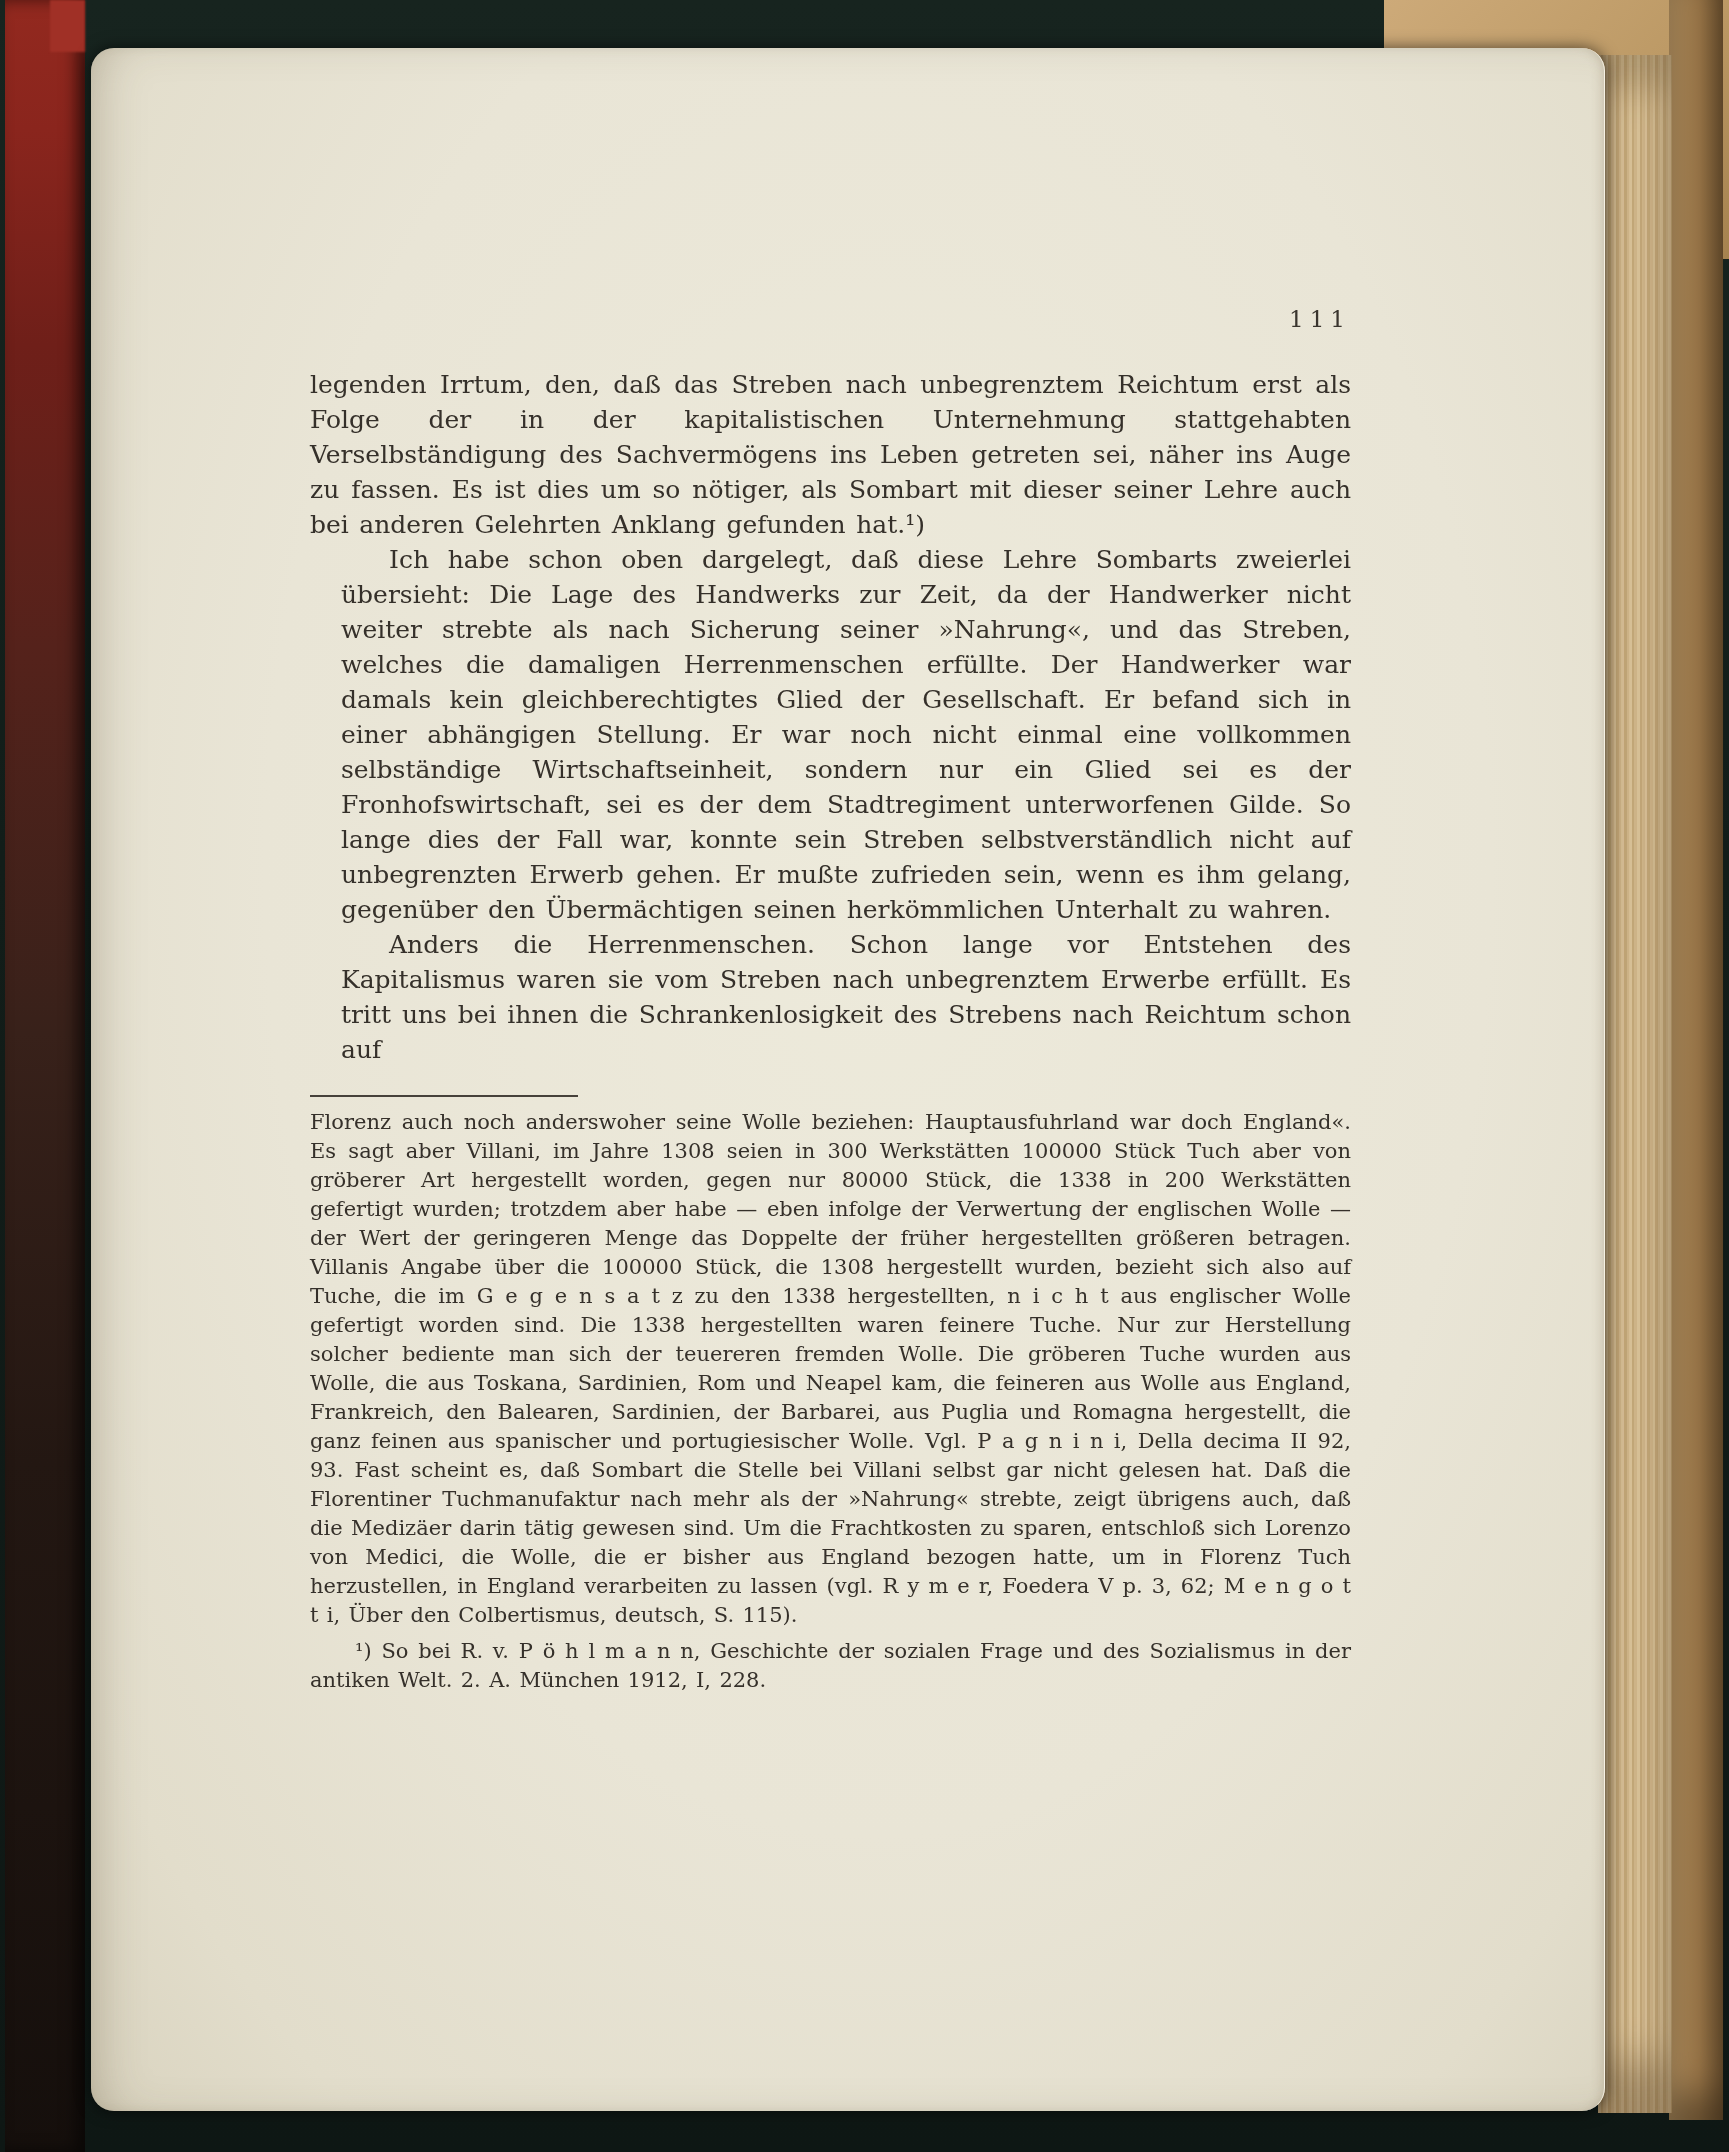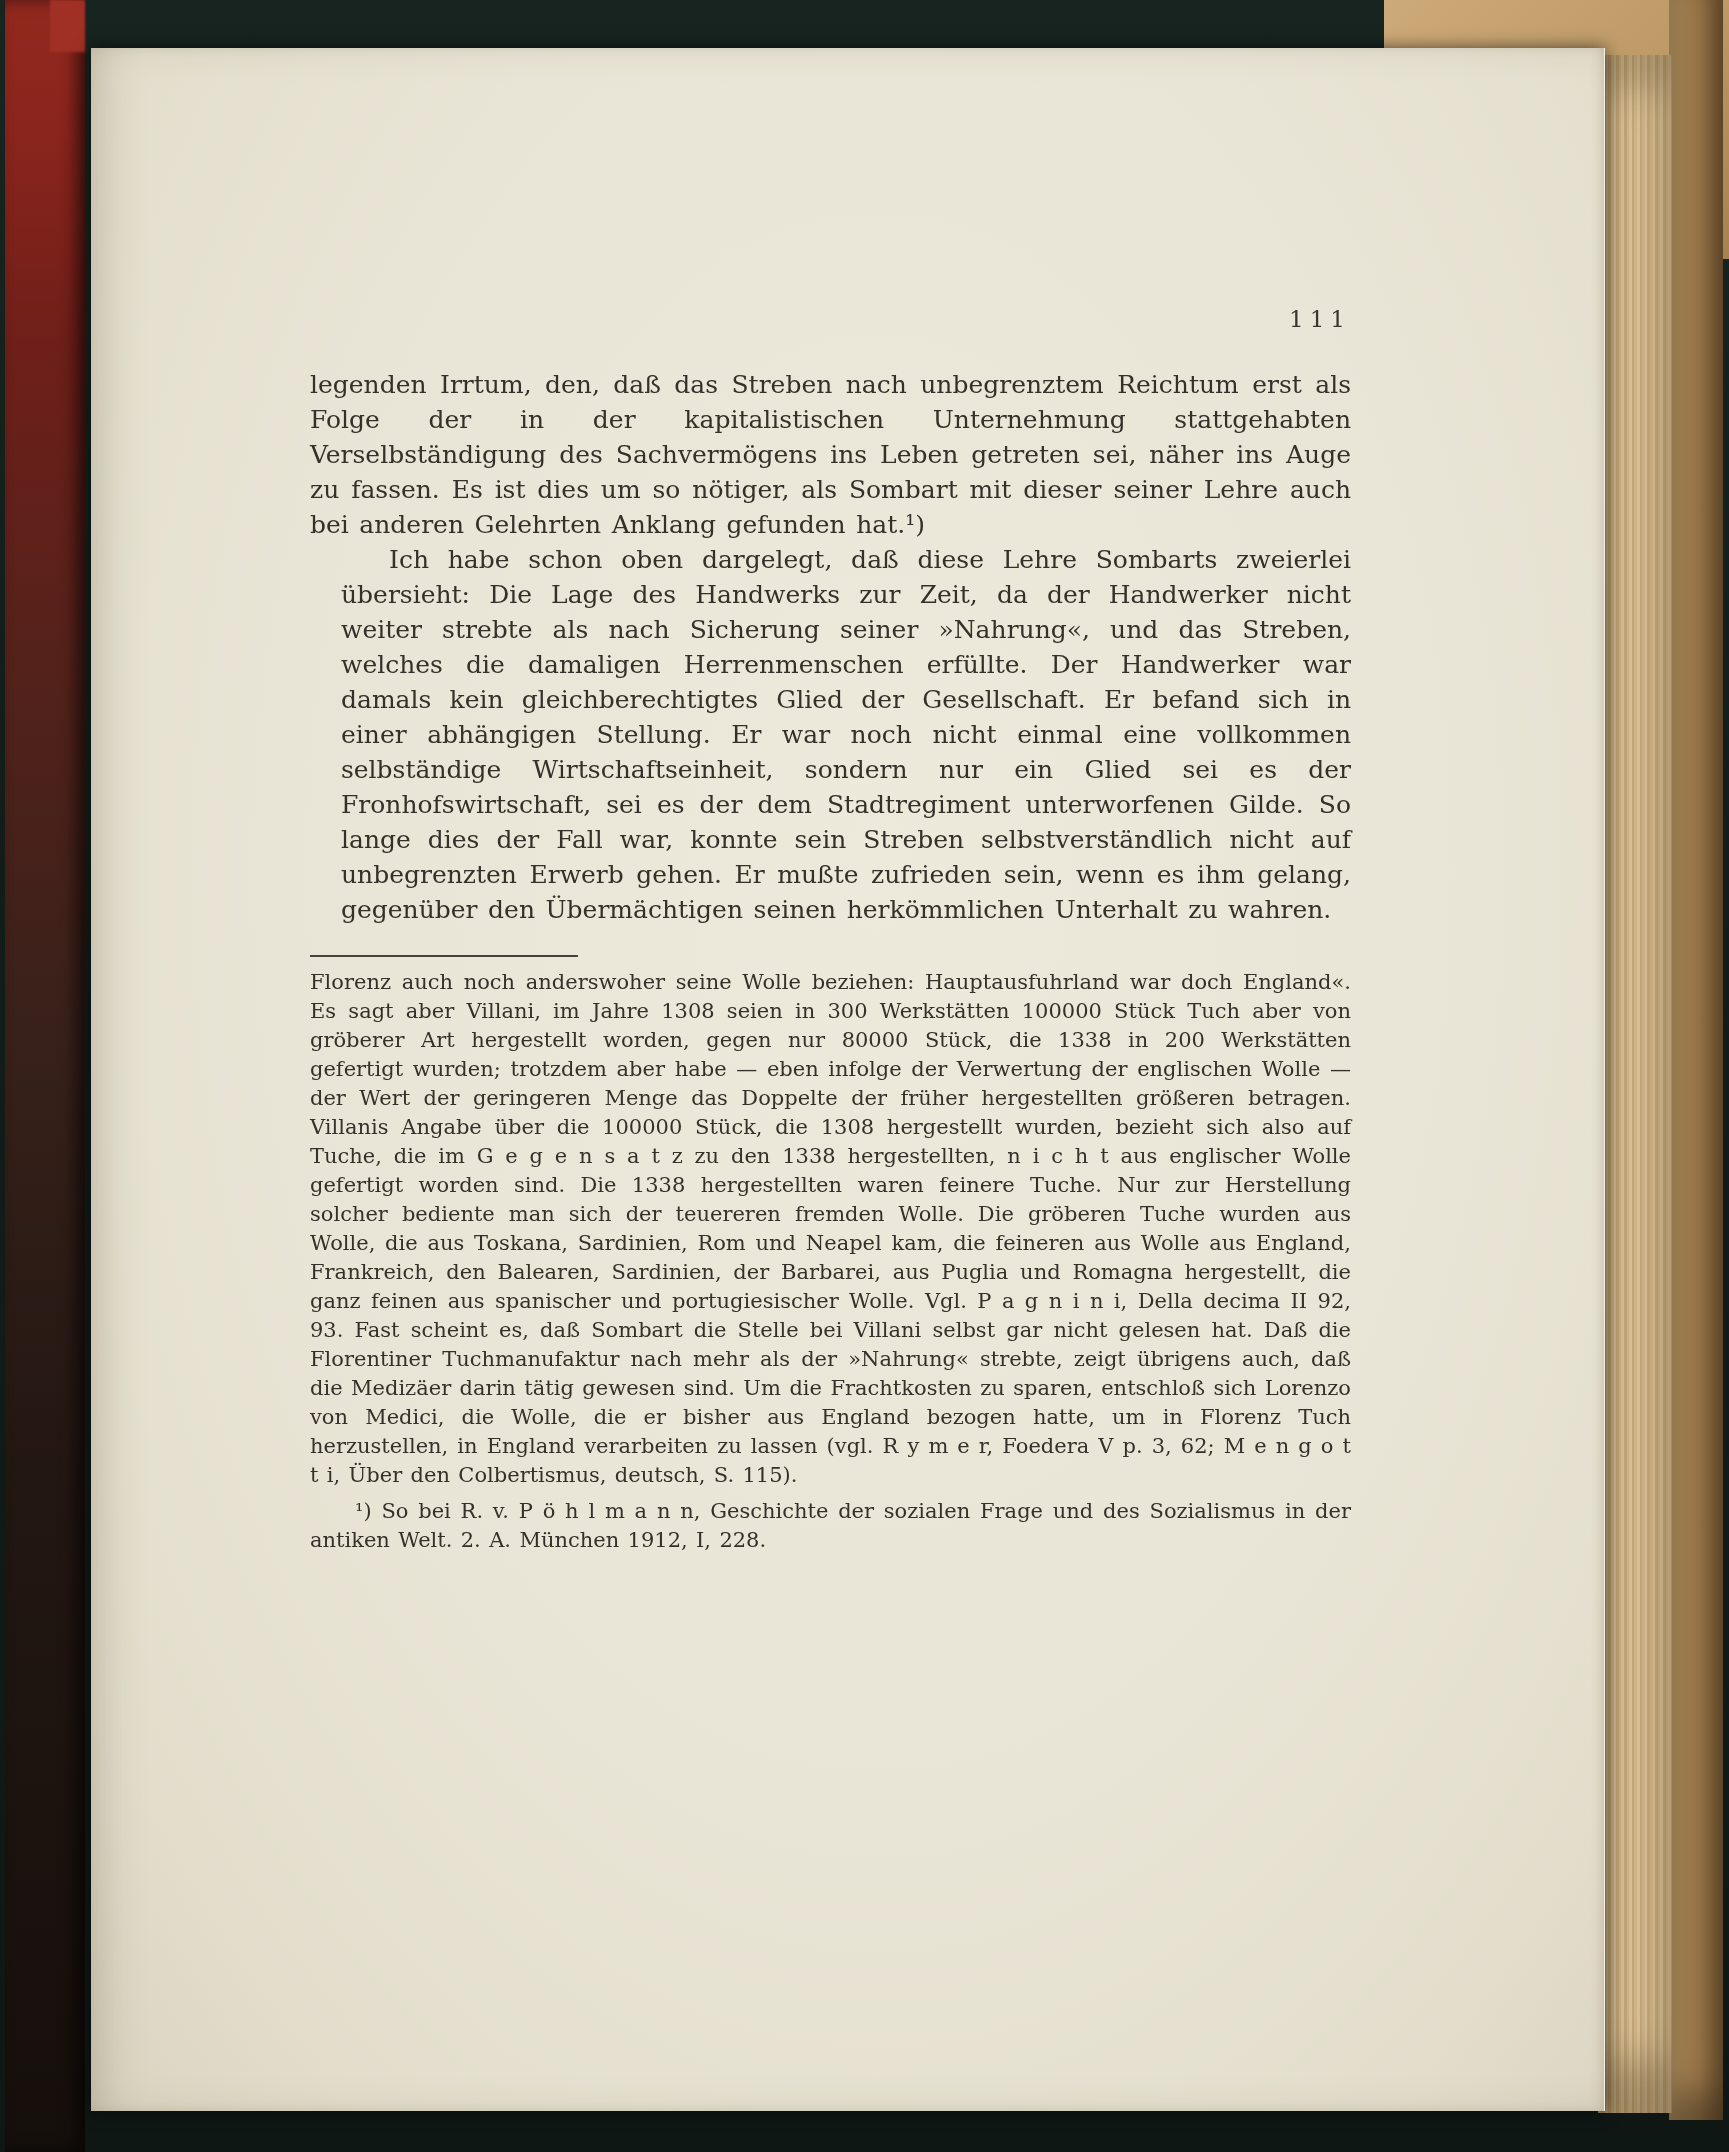--- a/index.html
+++ b/index.html
@@ -64,20 +64,21 @@
     position: absolute;
     left: 91px; top: 48px;
     width: 1513px; height: 2063px;
     background:
       radial-gradient(ellipse at 52% 40%, #edeadb 0%, #e9e5d6 55%, #e2ddcb 85%, #d9d3bf 100%);
     box-shadow:
       inset 24px 0 52px -24px rgba(90,75,50,0.35),
       inset -5.2px 0 10.4px -3.5px rgba(120,100,70,0.25),
       0 0 15.6px rgba(0,0,0,0.6);
     border-right: 1.7px solid #f5f1e4;
+    border-radius: 23px;
   }
 
   .text-col {
     position: absolute;
     left: 219px; top: 0;
     width: 1041px;
     color: #35302a;
   }
 
   .pagenum {
@@ -130,20 +131,21 @@
   <div class="page-edges"></div>
 
   <div class="page">
     <div class="text-col">
 
       <div class="pagenum">111</div>
 
       <div class="body-text">
         <p class="para">legenden Irrtum, den, daß das Streben nach unbegrenztem Reichtum erst als Folge der in der kapitalistischen Unternehmung stattgehabten Verselbständigung des Sachvermögens ins Leben getreten sei, näher ins Auge zu fassen. Es ist dies um so nötiger, als Sombart mit dieser seiner Lehre auch bei anderen Gelehrten Anklang gefunden hat.¹)</p>
         <p class="para indent">Ich habe schon oben dargelegt, daß diese Lehre Sombarts zweierlei übersieht: Die Lage des Handwerks zur Zeit, da der Handwerker nicht weiter strebte als nach Sicherung seiner »Nahrung«, und das Streben, welches die damaligen Herrenmenschen erfüllte. Der Handwerker war damals kein gleichberechtigtes Glied der Gesellschaft. Er befand sich in einer abhängigen Stellung. Er war noch nicht einmal eine vollkommen selbständige Wirtschaftseinheit, sondern nur ein Glied sei es der Fronhofswirtschaft, sei es der dem Stadtregiment unterworfenen Gilde. So lange dies der Fall war, konnte sein Streben selbstverständlich nicht auf unbegrenzten Erwerb gehen. Er mußte zufrieden sein, wenn es ihm gelang, gegenüber den Übermächtigen seinen herkömmlichen Unterhalt zu wahren.</p>
+        <p class="para indent">Anders die Herrenmenschen. Schon lange vor Entstehen des Kapitalismus waren sie vom Streben nach unbegrenztem Erwerbe erfüllt. Es tritt uns bei ihnen die Schrankenlosigkeit des Strebens nach Reichtum schon auf</p>
       </div>
 
       <div class="footnote-rule"></div>
 
       <div class="footnotes">
         <p>Florenz auch noch anderswoher seine Wolle beziehen: Hauptausfuhrland war doch England«. Es sagt aber Villani, im Jahre 1308 seien in 300 Werkstätten 100000 Stück Tuch aber von gröberer Art hergestellt worden, gegen nur 80000 Stück, die 1338 in 200 Werkstätten gefertigt wurden; trotzdem aber habe — eben infolge der Verwertung der englischen Wolle — der Wert der geringeren Menge das Doppelte der früher hergestellten größeren betragen. Villanis Angabe über die 100000 Stück, die 1308 hergestellt wurden, bezieht sich also auf Tuche, die im G e g e n s a t z zu den 1338 hergestellten, n i c h t aus englischer Wolle gefertigt worden sind. Die 1338 hergestellten waren feinere Tuche. Nur zur Herstellung solcher bediente man sich der teuereren fremden Wolle. Die gröberen Tuche wurden aus Wolle, die aus Toskana, Sardinien, Rom und Neapel kam, die feineren aus Wolle aus England, Frankreich, den Balearen, Sardinien, der Barbarei, aus Puglia und Romagna hergestellt, die ganz feinen aus spanischer und portugiesischer Wolle. Vgl. P a g n i n i, Della decima II 92, 93. Fast scheint es, daß Sombart die Stelle bei Villani selbst gar nicht gelesen hat. Daß die Florentiner Tuchmanufaktur nach mehr als der »Nahrung« strebte, zeigt übrigens auch, daß die Medizäer darin tätig gewesen sind. Um die Frachtkosten zu sparen, entschloß sich Lorenzo von Medici, die Wolle, die er bisher aus England bezogen hatte, um in Florenz Tuch herzustellen, in England verarbeiten zu lassen (vgl. R y m e r, Foedera V p. 3, 62; M e n g o t t i, Über den Colbertismus, deutsch, S. 115).</p>
         <p class="indent">¹) So bei R. v. P ö h l m a n n, Geschichte der sozialen Frage und des Sozialismus in der antiken Welt. 2. A. München 1912, I, 228.</p>
       </div>
 
     </div>

